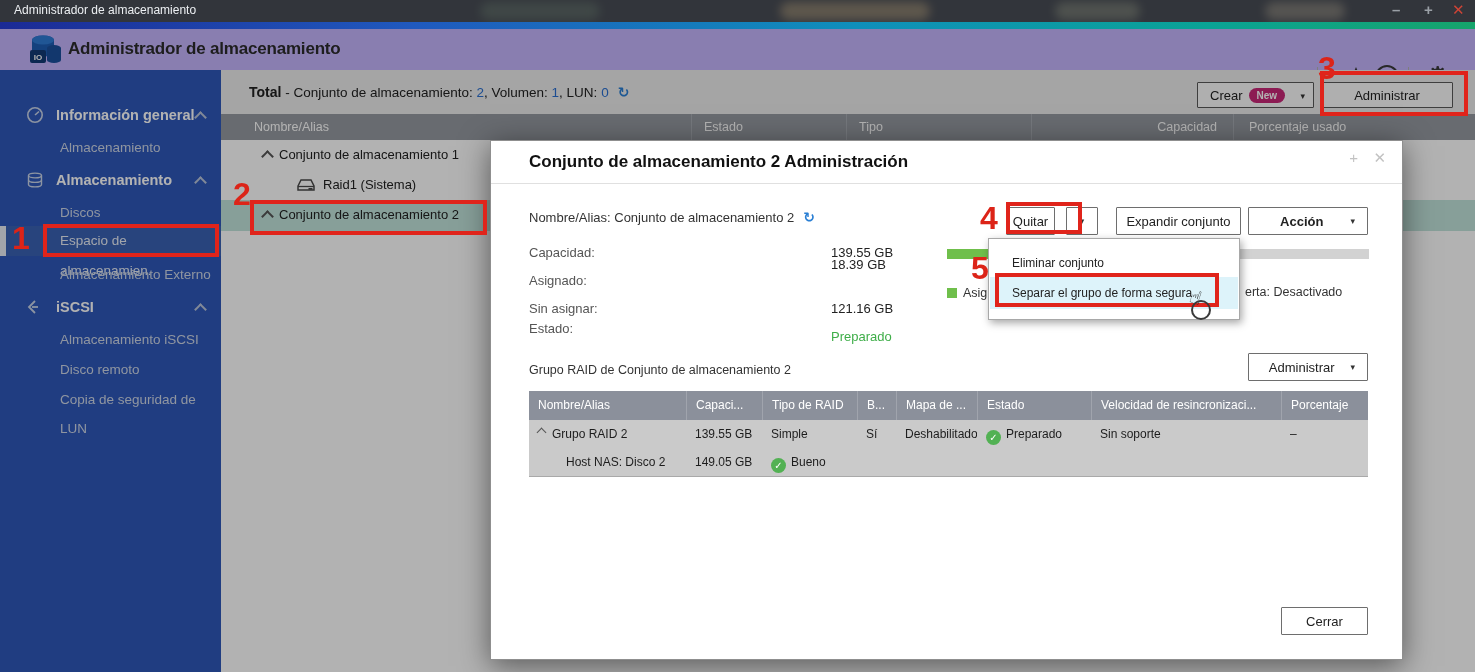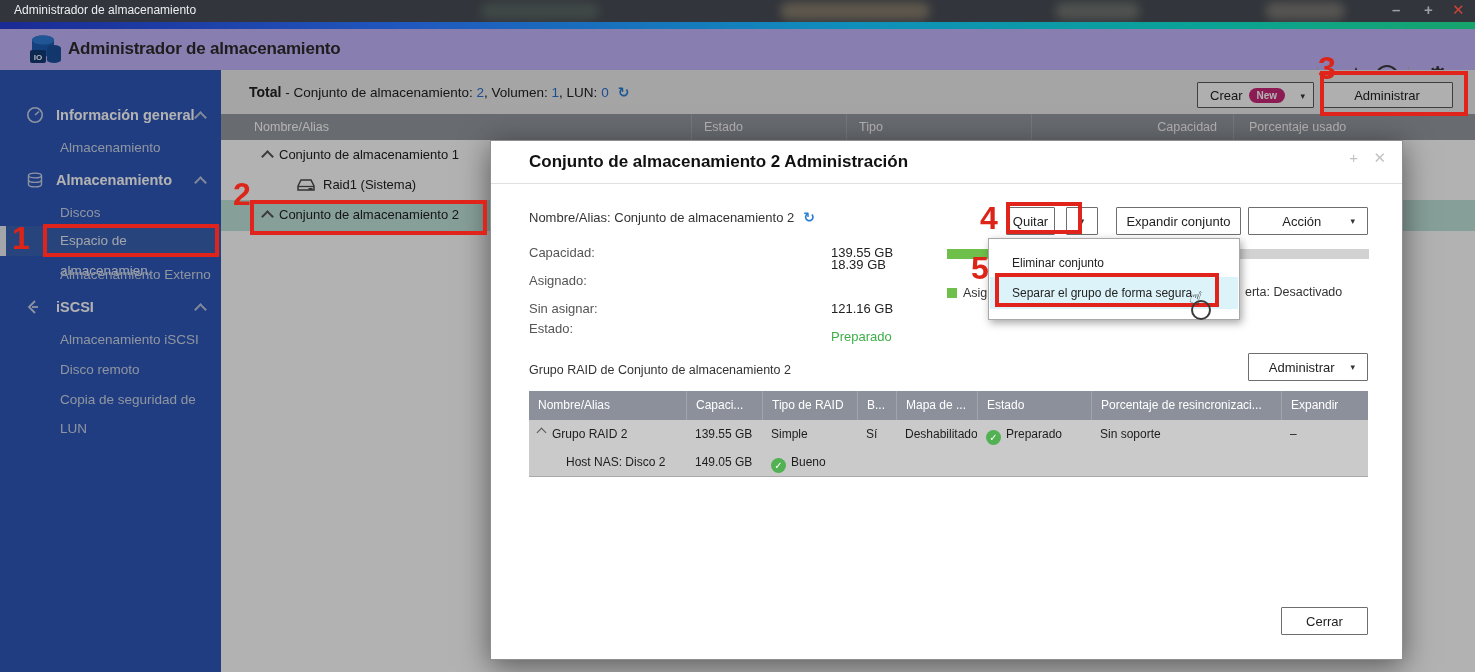--- a/index.html
+++ b/index.html
@@ -239,21 +239,21 @@
 
     <div class="dbtn" style="left:515px;width:49px;">
       <span>Quitar</span>
     </div>
     <div class="dbtn" style="left:575px;width:32px;">
       <span class="caret" style="margin-left:0;">▾</span>
     </div>
     <div class="dbtn" style="left:625px;width:125px;">
       <span>Expandir conjunto</span>
     </div>
-    <div class="dbtn" style="left:757px;width:120px;justify-content:space-between;padding:0 12px;">
+    <div class="dbtn" style="left:757px;width:120px;justify-content:space-between;padding:0 12px;font-weight:bold;">
       <span style="margin:0 auto;">Acción</span>
       <span class="caret">▾</span>
     </div>
 
     <span class="ddetail-l" style="top:104px;">Capacidad:</span>
     <span class="ddetail-v" style="top:104px;">139.55 GB</span>
     <span class="ddetail-l" style="top:132px;">Asignado:</span>
     <span class="ddetail-v" style="top:116px;">18.39 GB</span>
     <span class="ddetail-l" style="top:160px;">Sin asignar:</span>
     <span class="ddetail-v" style="top:160px;">121.16 GB</span>
@@ -275,22 +275,22 @@
     </div>
 
     <div id="rtable">
       <div id="rhead">
         <div class="rth first c1">Nombre/Alias</div>
         <div class="rth c2">Capaci...</div>
         <div class="rth c3">Tipo de RAID</div>
         <div class="rth c4">B...</div>
         <div class="rth c5">Mapa de ...</div>
         <div class="rth c6">Estado</div>
-        <div class="rth c7">Porcentaje de resincronizaci...</div>
-        <div class="rth c8">Expandir</div>
+        <div class="rth c7">Velocidad de resincronizaci...</div>
+        <div class="rth c8">Porcentaje</div>
       </div>
       <div class="rrow">
         <div class="rtd c1"><span class="rchev"></span><span>Grupo RAID 2</span></div>
         <div class="rtd c2">139.55 GB</div>
         <div class="rtd c3">Simple</div>
         <div class="rtd c4">Sí</div>
         <div class="rtd c5">Deshabilitado</div>
         <div class="rtd c6"><span class="gcheck">✓</span><span>Preparado</span></div>
         <div class="rtd c7">Sin soporte</div>
         <div class="rtd c8">–</div>

